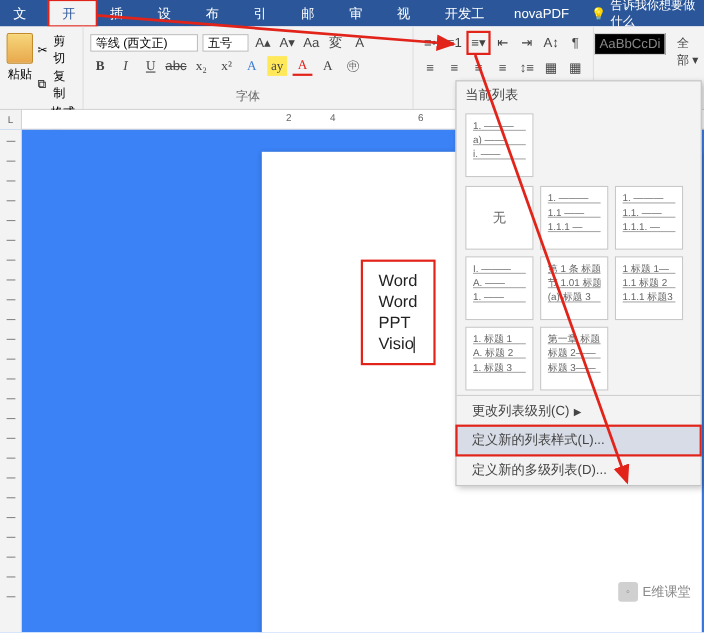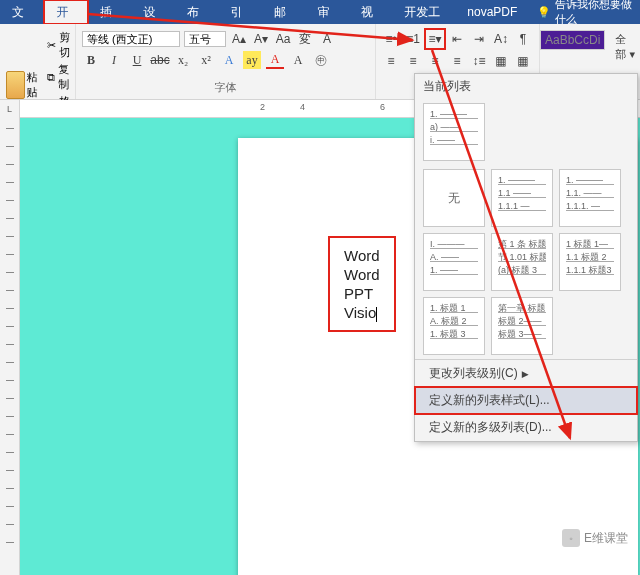--- a/index.html
+++ b/index.html
@@ -10,49 +10,49 @@
 .menubar .tab.active { background: #f3f3f3; color: #2b579a; }
 .menubar .tab.file { background: #2b579a; color: #fff; border-right: 1px solid #3a66a8; }
 .menubar .highlight { outline: 2px solid #e2231a; outline-offset: -1px; }
 .menubar .help { margin-left: auto; padding: 0 8px; display: flex; align-items: center; gap: 4px; font-size: 11px; }
 
 .ribbon { background: #f3f3f3; height: 76px; border-bottom: 1px solid #d4d4d4; display: flex; position: relative; }
 .ribbon-group { border-right: 1px solid #e0e0e0; padding: 2px 6px; display: flex; flex-direction: column; justify-content: space-between; }
 .ribbon-group .label { text-align: center; font-size: 11px; color: #666; padding-bottom: 2px; }
 .clipboard { width: 76px; }
 .clipboard-top { display: flex; gap: 4px; }
-.paste-btn { display: flex; flex-direction: row; align-items: center; font-size: 11px; gap: 2px; padding-top: 4px; }
+.paste-btn { display: flex; flex-direction: column; align-items: center; font-size: 11px; gap: 2px; padding-top: 4px; }
 .paste-icon { width: 24px; height: 28px; background: linear-gradient(#f7d67a, #e8a84d); border: 1px solid #c28a2a; border-radius: 2px; position: relative; }
 .clip-side { display: flex; flex-direction: column; gap: 2px; padding-top: 4px; font-size: 11px; }
 .clip-item { display: flex; align-items: center; gap: 3px; }
 .mini-icon { width: 12px; height: 12px; display: inline-block; }
 
 .font-group { width: 300px; }
 .font-row1 { display: flex; align-items: center; gap: 4px; padding-top: 4px; }
 .font-combo { border: 1px solid #c0c0c0; background: #fff; font-size: 11px; padding: 1px 4px; width: 98px; }
 .size-combo { border: 1px solid #c0c0c0; background: #fff; font-size: 11px; padding: 1px 4px; width: 42px; }
 .fbtn { width: 18px; height: 18px; display: inline-flex; align-items: center; justify-content: center; font-size: 12px; color: #444; }
 .font-row2 { display: flex; align-items: center; gap: 5px; padding-top: 3px; }
 .font-row2 .fbtn { font-family: "Times New Roman", serif; }
 
 .para-group { width: 164px; }
 .para-row { display: flex; align-items: center; gap: 4px; padding-top: 4px; }
 .pbtn { width: 18px; height: 18px; display: inline-flex; align-items: center; justify-content: center; font-size: 12px; color: #444; }
 .mlist-btn { outline: 2px solid #e2231a; padding: 0 4px; }
 
 .style-group { flex: 1; display: flex; align-items: flex-start; padding-top: 6px; gap: 6px; }
-.style-swatch { border: 1px solid #d0d0d0; padding: 2px 4px; font-size: 12px; color: #888; background: #4c1d95; }
+.style-swatch { border: 1px solid #d0d0d0; padding: 2px 4px; font-size: 12px; color: #888; background: #000000; }
 .all-label { font-size: 11px; color: #444; padding: 2px 4px; }
 
 .ruler-h { height: 18px; background: #fff; border-bottom: 1px solid #d4d4d4; position: relative; }
 .ruler-h .corner { position: absolute; left: 0; top: 0; width: 20px; height: 18px; background: #f3f3f3; border-right: 1px solid #d4d4d4; font-size: 9px; text-align: center; line-height: 18px; color: #666; }
 .ruler-h .ticks { position: absolute; left: 20px; right: 0; top: 0; height: 18px; }
 .ruler-h .num { position: absolute; top: 2px; font-size: 9px; color: #666; }
 
-.workspace { position: absolute; left: 0; top: 118px; right: 0; bottom: 0; display: flex; background: #5eead4; }
+.workspace { position: absolute; left: 0; top: 118px; right: 0; bottom: 0; display: flex; background: #3b82f6; }
 .ruler-v { width: 20px; background: #f3f3f3; border-right: 1px solid #d4d4d4; position: relative; }
 .ruler-v .tick { position: absolute; left: 6px; width: 8px; height: 1px; background: #888; }
 .page-area { flex: 1; position: relative; overflow: hidden; }
 .page { position: absolute; left: 218px; top: 20px; width: 400px; height: 560px; background: #fff; box-shadow: 0 1px 5px rgba(0,0,0,0.3); }
 .page-content { position: absolute; left: 92px; top: 100px; outline: 2px solid #e2231a; padding: 8px 14px; }
 .page-content div { font-family: "等线", sans-serif; font-size: 15px; color: #222; line-height: 19px; }
 .cursor { display: inline-block; width: 1px; height: 15px; background: #000; vertical-align: middle; }
 
 .dropdown { position: absolute; left: 414px; top: 73px; width: 224px; background: #f3f3f3; border: 1px solid #c0c0c0; box-shadow: 2px 2px 6px rgba(0,0,0,0.25); font-size: 12px; }
 .dd-section-label { padding: 4px 8px; color: #444; }

